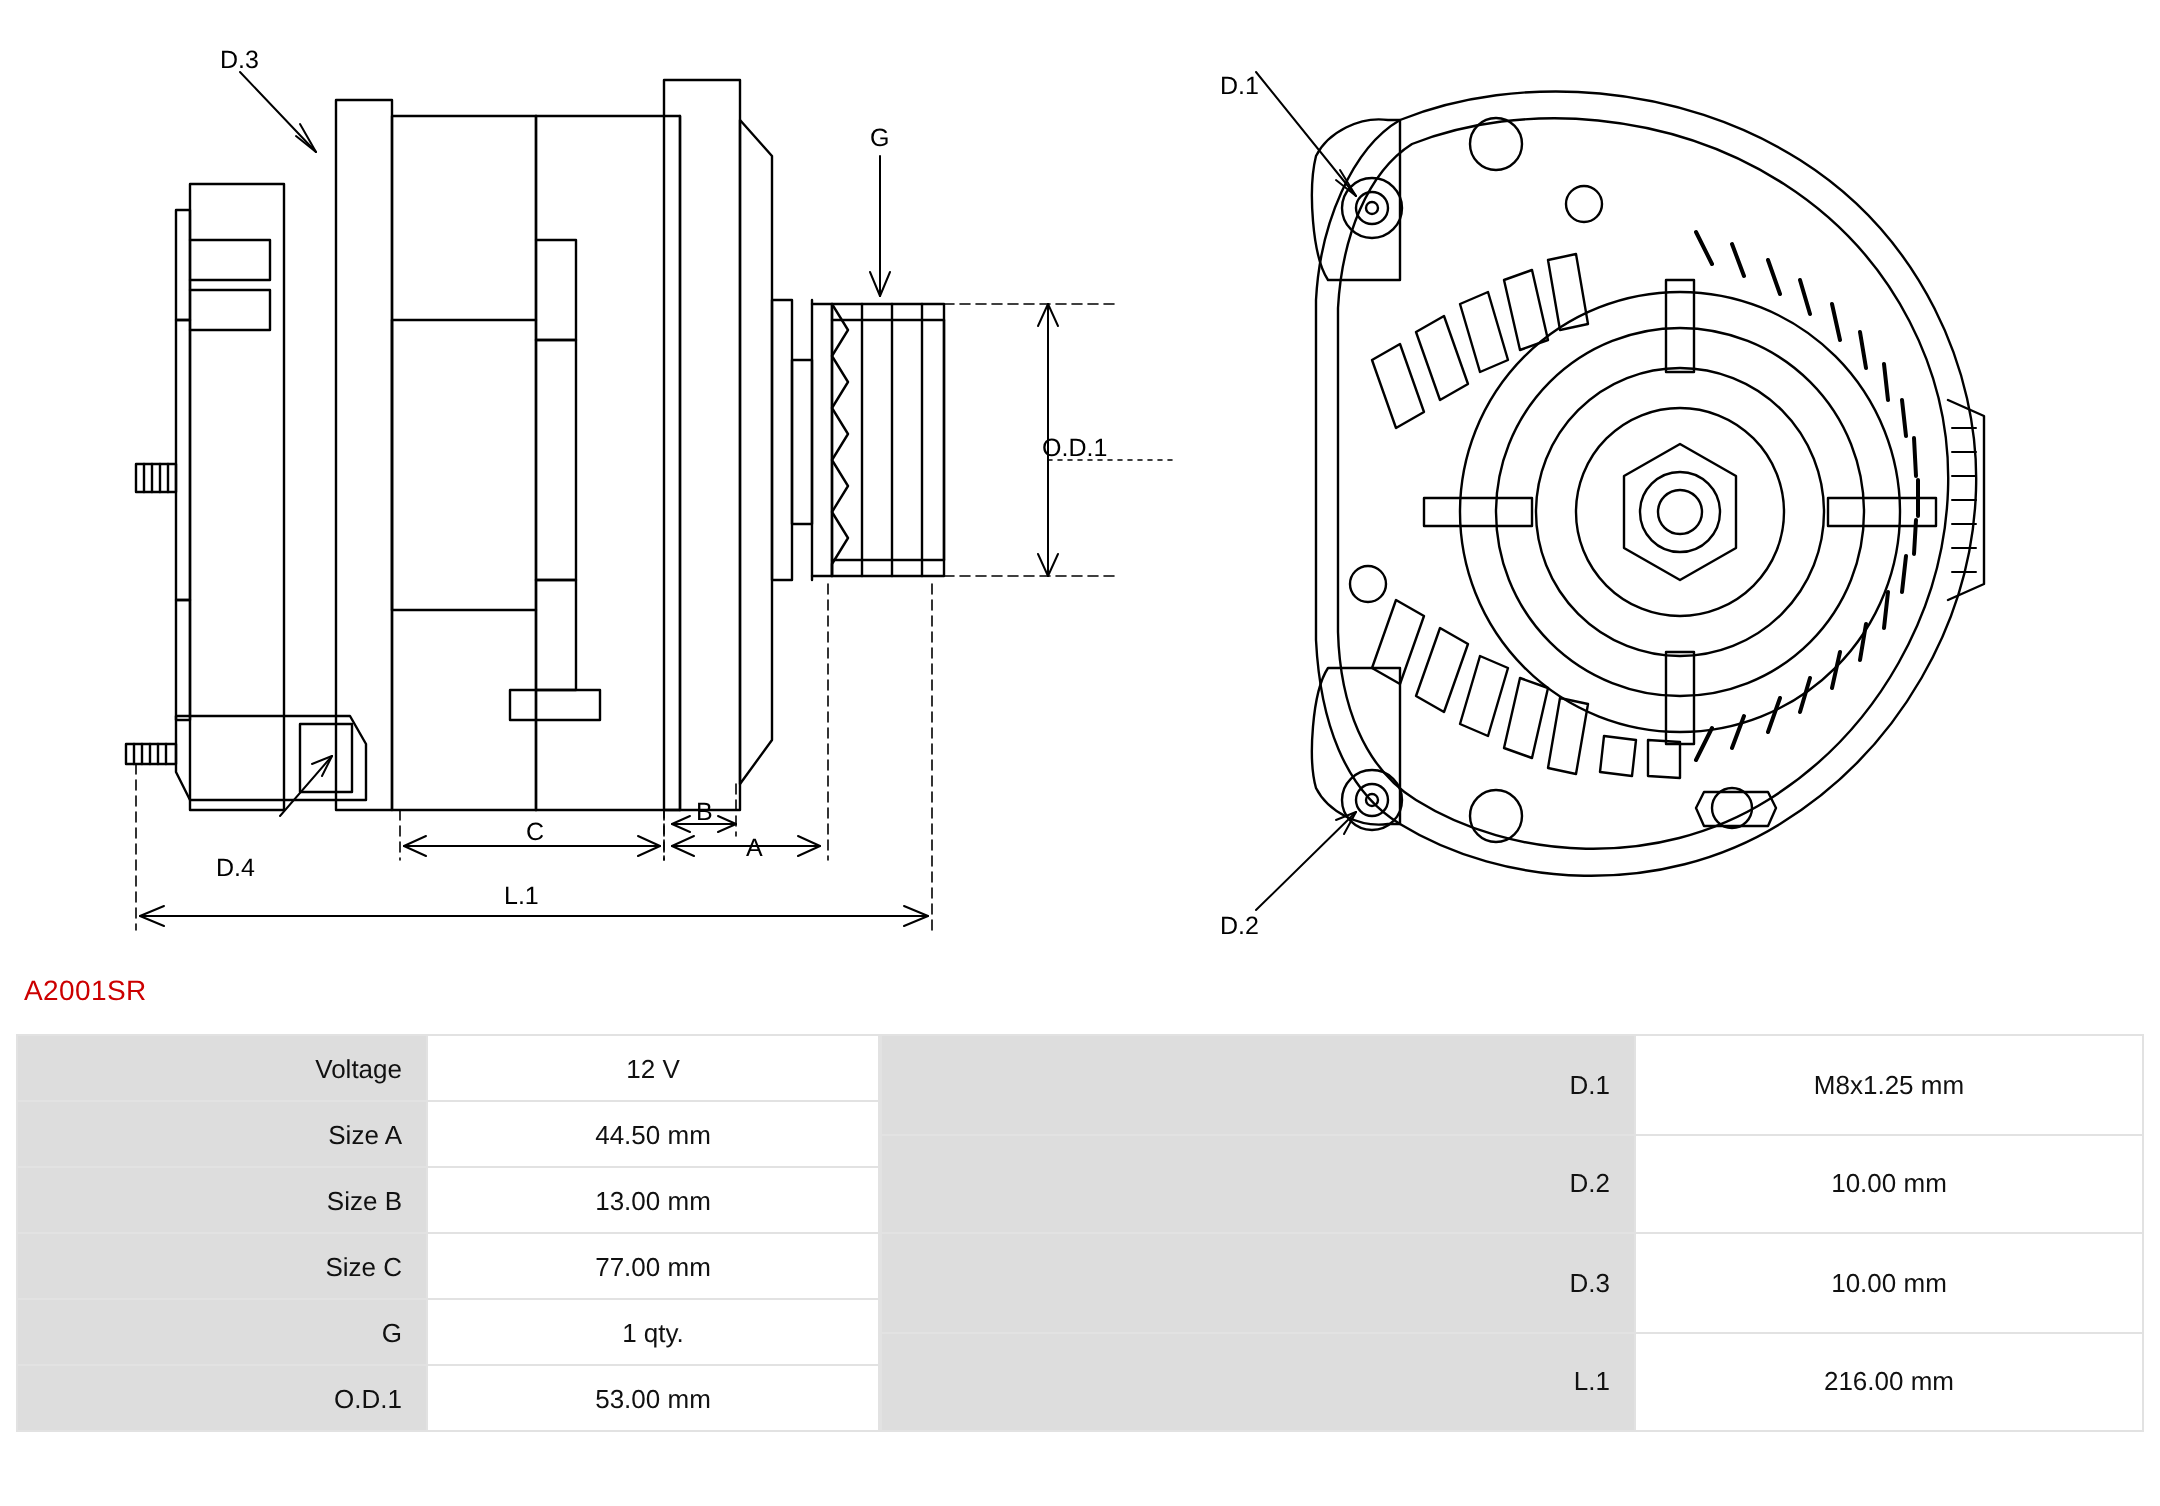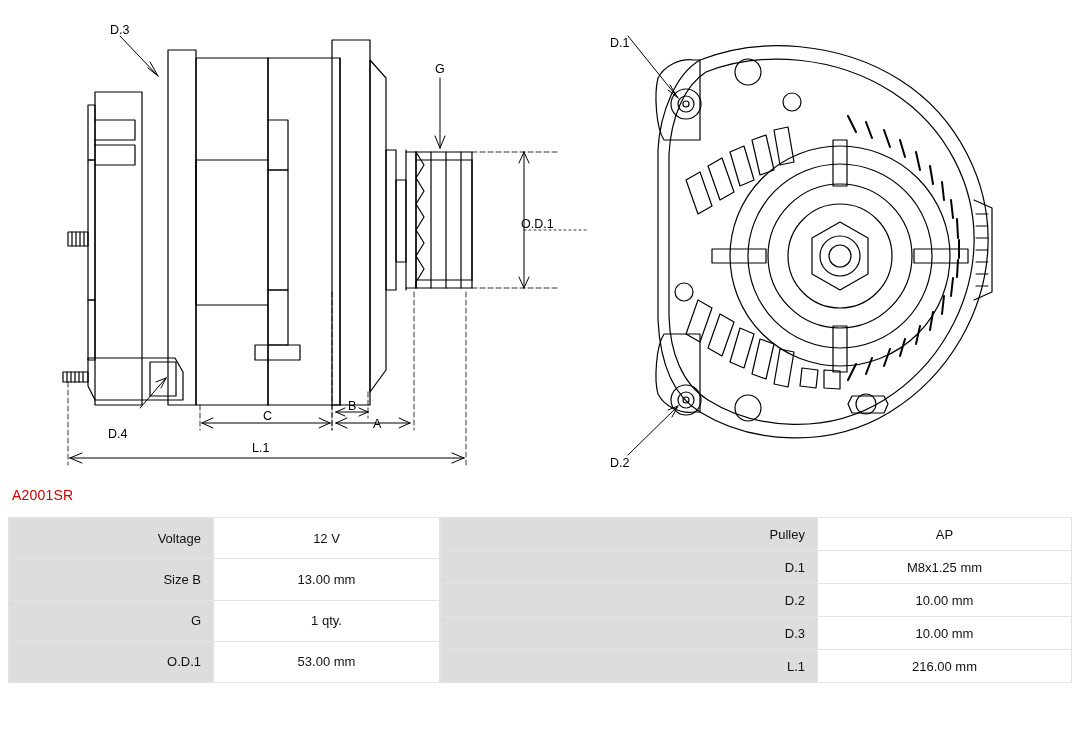--- a/index.html
+++ b/index.html
@@ -270,41 +270,45 @@
 
   <div class="spec-tables">
 
     <table class="spec left">
       <tbody>
         <tr>
           <td class="label">Voltage</td>
           <td class="value">12 V</td>
         </tr>
         <tr>
+          <td class="label">Size A</td>
+          <td class="value">44.50 mm</td>
+        </tr>
+        <tr>
           <td class="label">Size B</td>
           <td class="value">13.00 mm</td>
         </tr>
         <tr>
+          <td class="label">Size C</td>
+          <td class="value">77.00 mm</td>
+        </tr>
+        <tr>
           <td class="label">G</td>
           <td class="value">1 qty.</td>
         </tr>
         <tr>
           <td class="label">O.D.1</td>
           <td class="value">53.00 mm</td>
         </tr>
       </tbody>
     </table>
 
     <table class="spec right">
       <tbody>
         <tr>
-          <td class="label">Pulley</td>
-          <td class="value">AP</td>
-        </tr>
-        <tr>
           <td class="label">D.1</td>
           <td class="value">M8x1.25 mm</td>
         </tr>
         <tr>
           <td class="label">D.2</td>
           <td class="value">10.00 mm</td>
         </tr>
         <tr>
           <td class="label">D.3</td>
           <td class="value">10.00 mm</td>

